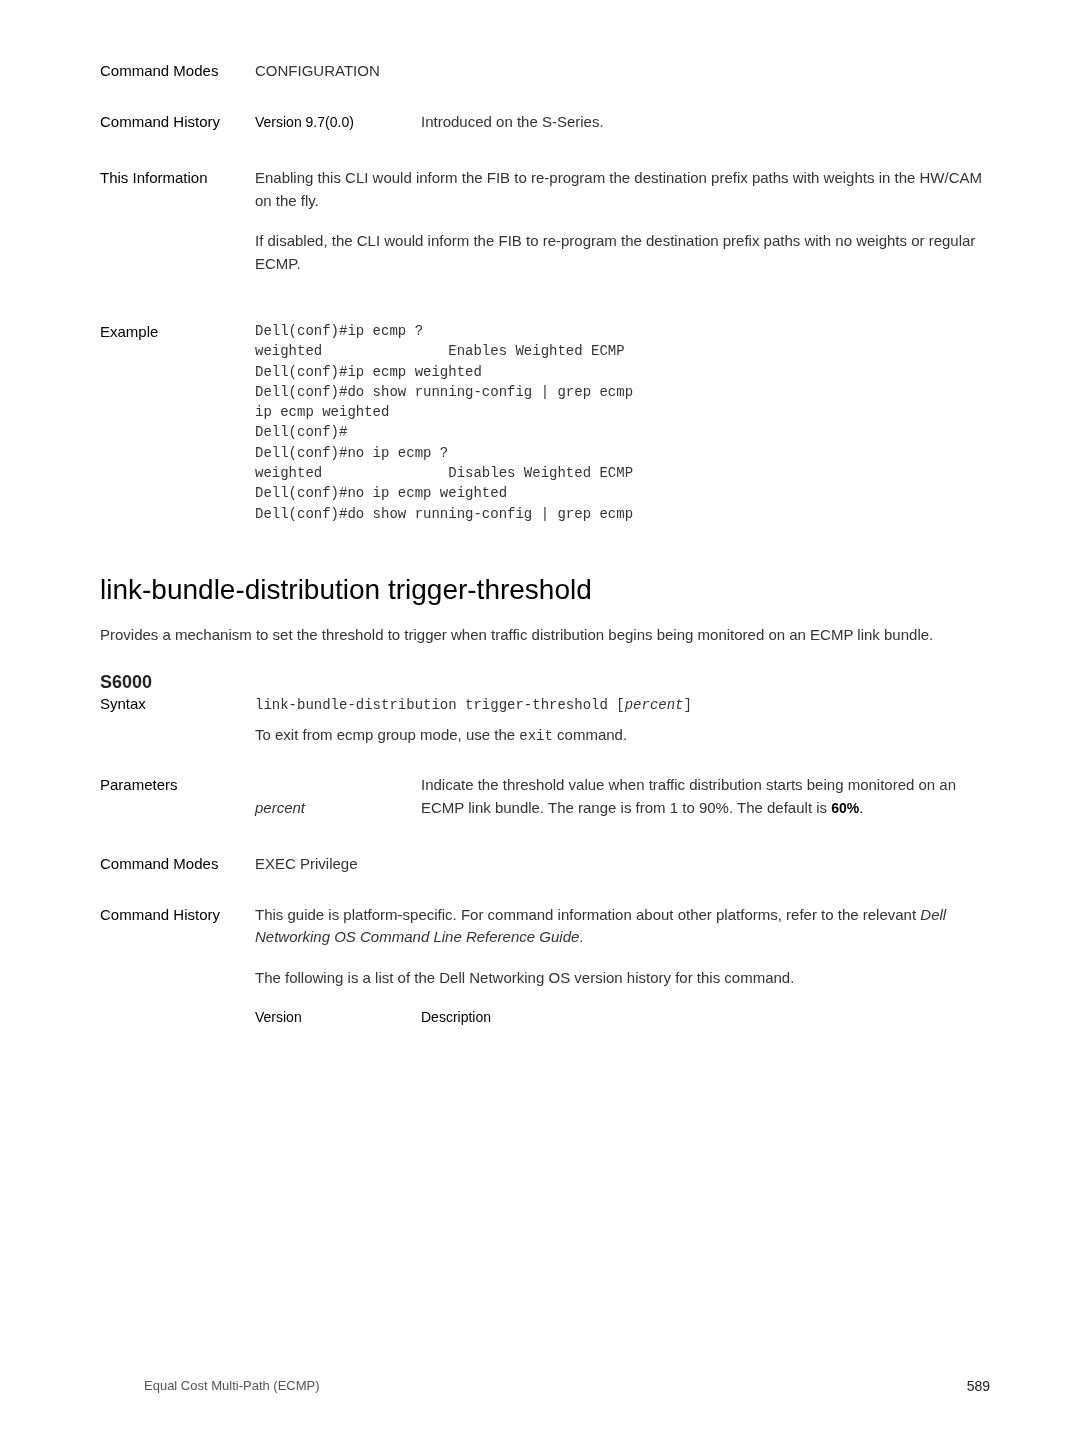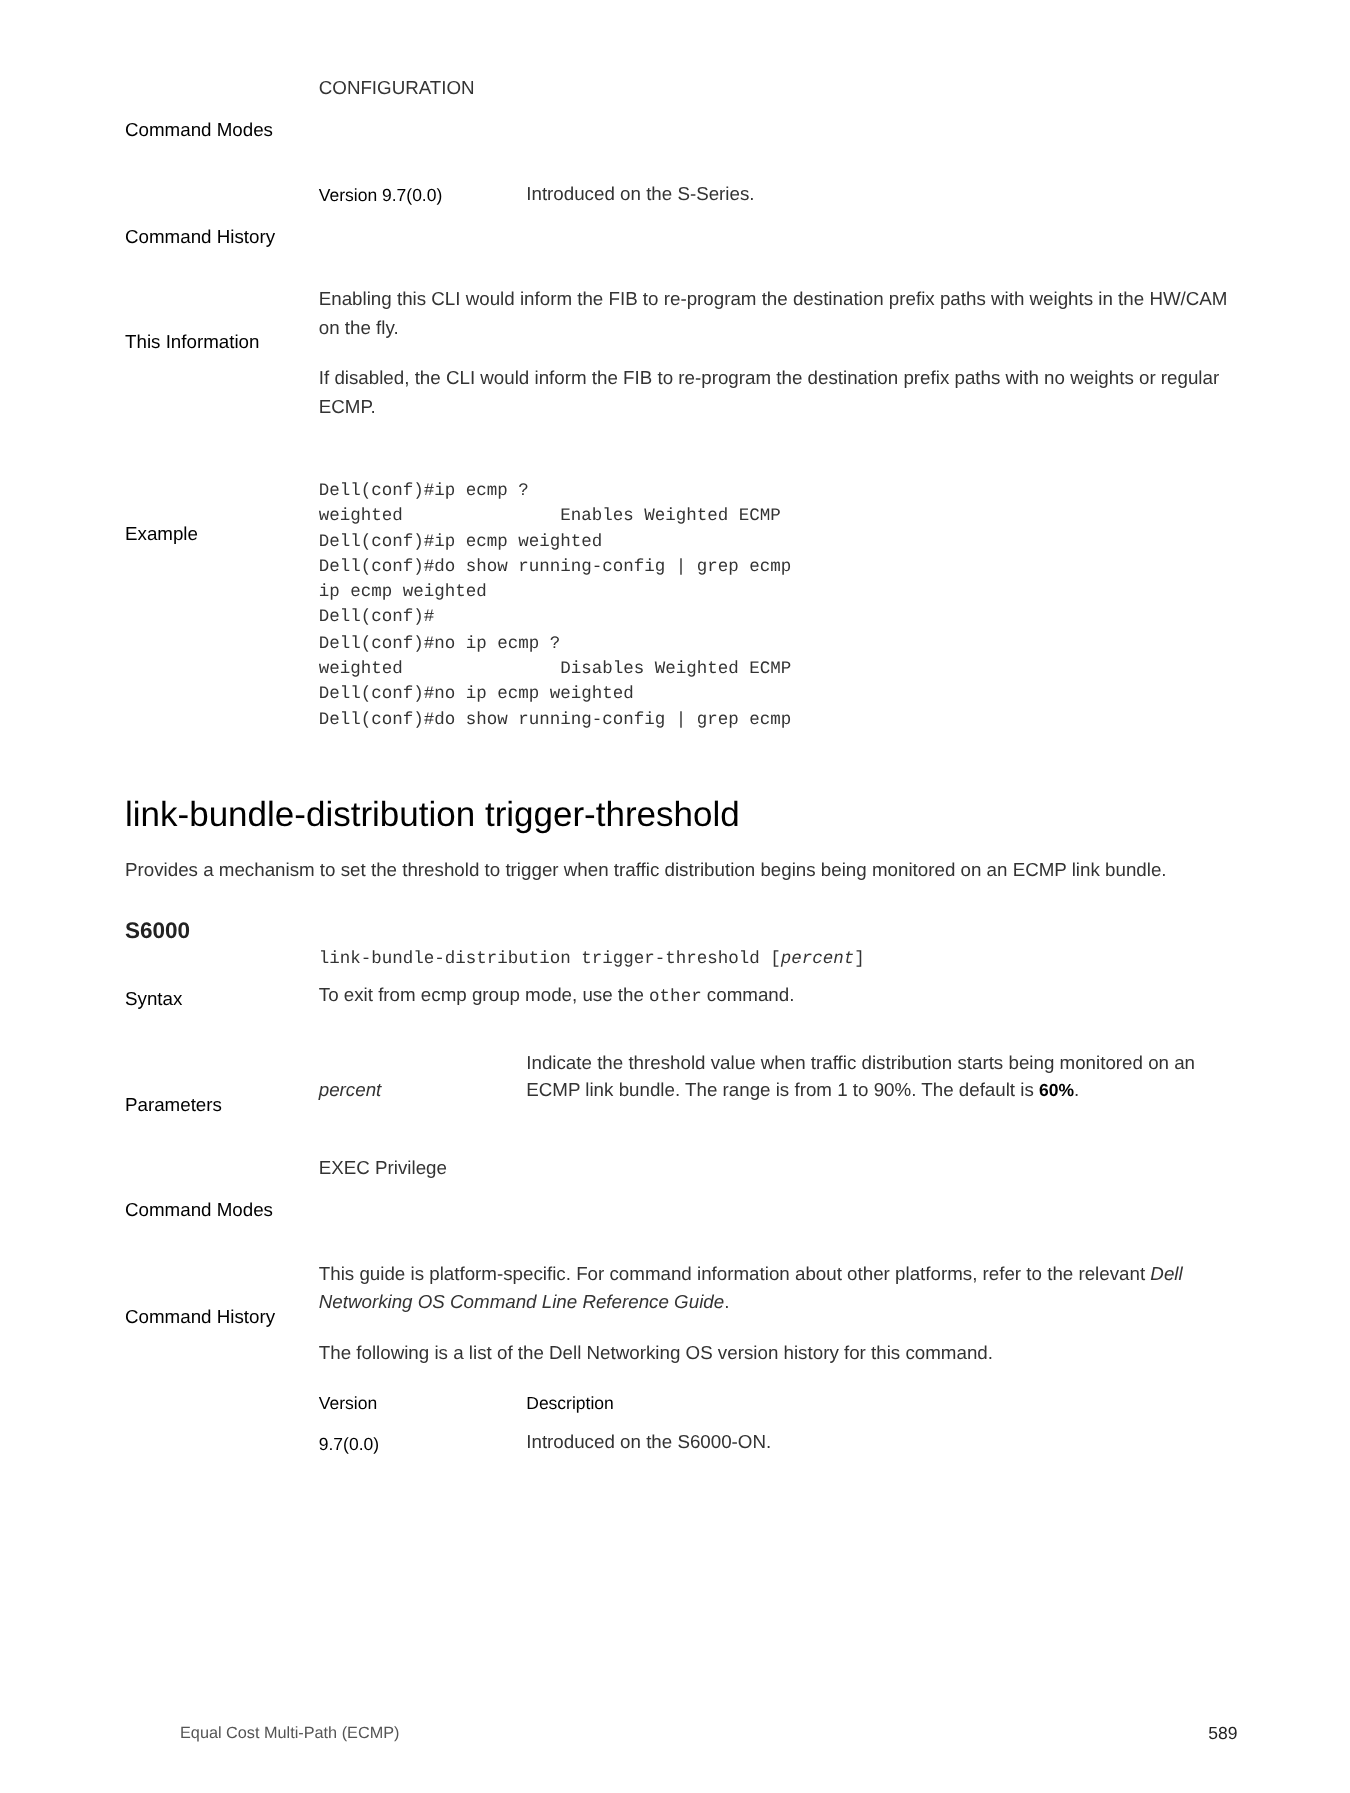--- a/index.html
+++ b/index.html
@@ -14,21 +14,20 @@
     }
     .section {
       display: flex;
       margin-bottom: 28px;
       line-height: 1.5;
     }
     .section .label {
       flex: 0 0 155px;
       font-size: 15px;
       color: #000;
-      margin-top: 34px;
     }
     .section .content {
       flex: 1;
       font-size: 15px;
       color: #333;
     }
     .bold-small {
       font-size: 14px;
       color: #000;
     }
@@ -134,21 +133,21 @@
 <div class="intro">Provides a mechanism to set the threshold to trigger when traffic distribution begins being monitored on an ECMP link bundle.</div>
 <div class="model">S6000</div>
 
 <div class="section">
   <div class="label">Syntax</div>
   <div class="content">
     <div style="margin-bottom:8px;">
       <span class="mono">link-bundle-distribution trigger-threshold [</span><span class="mono italic">percent</span><span class="mono">]</span>
     </div>
     <div>
-      <span>To exit from ecmp group mode, use the </span><span class="mono">other</span><span> command.</span>
+      <span>To exit from ecmp group mode, use the </span><span class="mono">exit</span><span> command.</span>
     </div>
   </div>
 </div>
 
 <div class="section">
   <div class="label">Parameters</div>
   <div class="content">
     <div class="row">
       <div class="row-label italic">percent</div>
       <div class="row-content">
@@ -167,23 +166,19 @@
   <div class="label">Command History</div>
   <div class="content">
     <div class="para">
       <span>This guide is platform-specific. For command information about other platforms, refer to the relevant </span><span class="italic">Dell Networking OS Command Line Reference Guide</span><span>.</span>
     </div>
     <div class="para">The following is a list of the Dell Networking OS version history for this command.</div>
     <div class="row" style="margin-top:10px;">
       <div class="row-label bold-small">Version</div>
       <div class="row-content bold-small">Description</div>
     </div>
-    <div class="row" style="margin-top:10px;">
-      <div class="row-label bold-small">9.7(0.0)</div>
-      <div class="row-content">Introduced on the S6000-ON.</div>
-    </div>
   </div>
 </div>
 
 <div class="footer">
   <div>Equal Cost Multi-Path (ECMP)</div>
   <div class="page">589</div>
 </div>
 
 </body></html>

